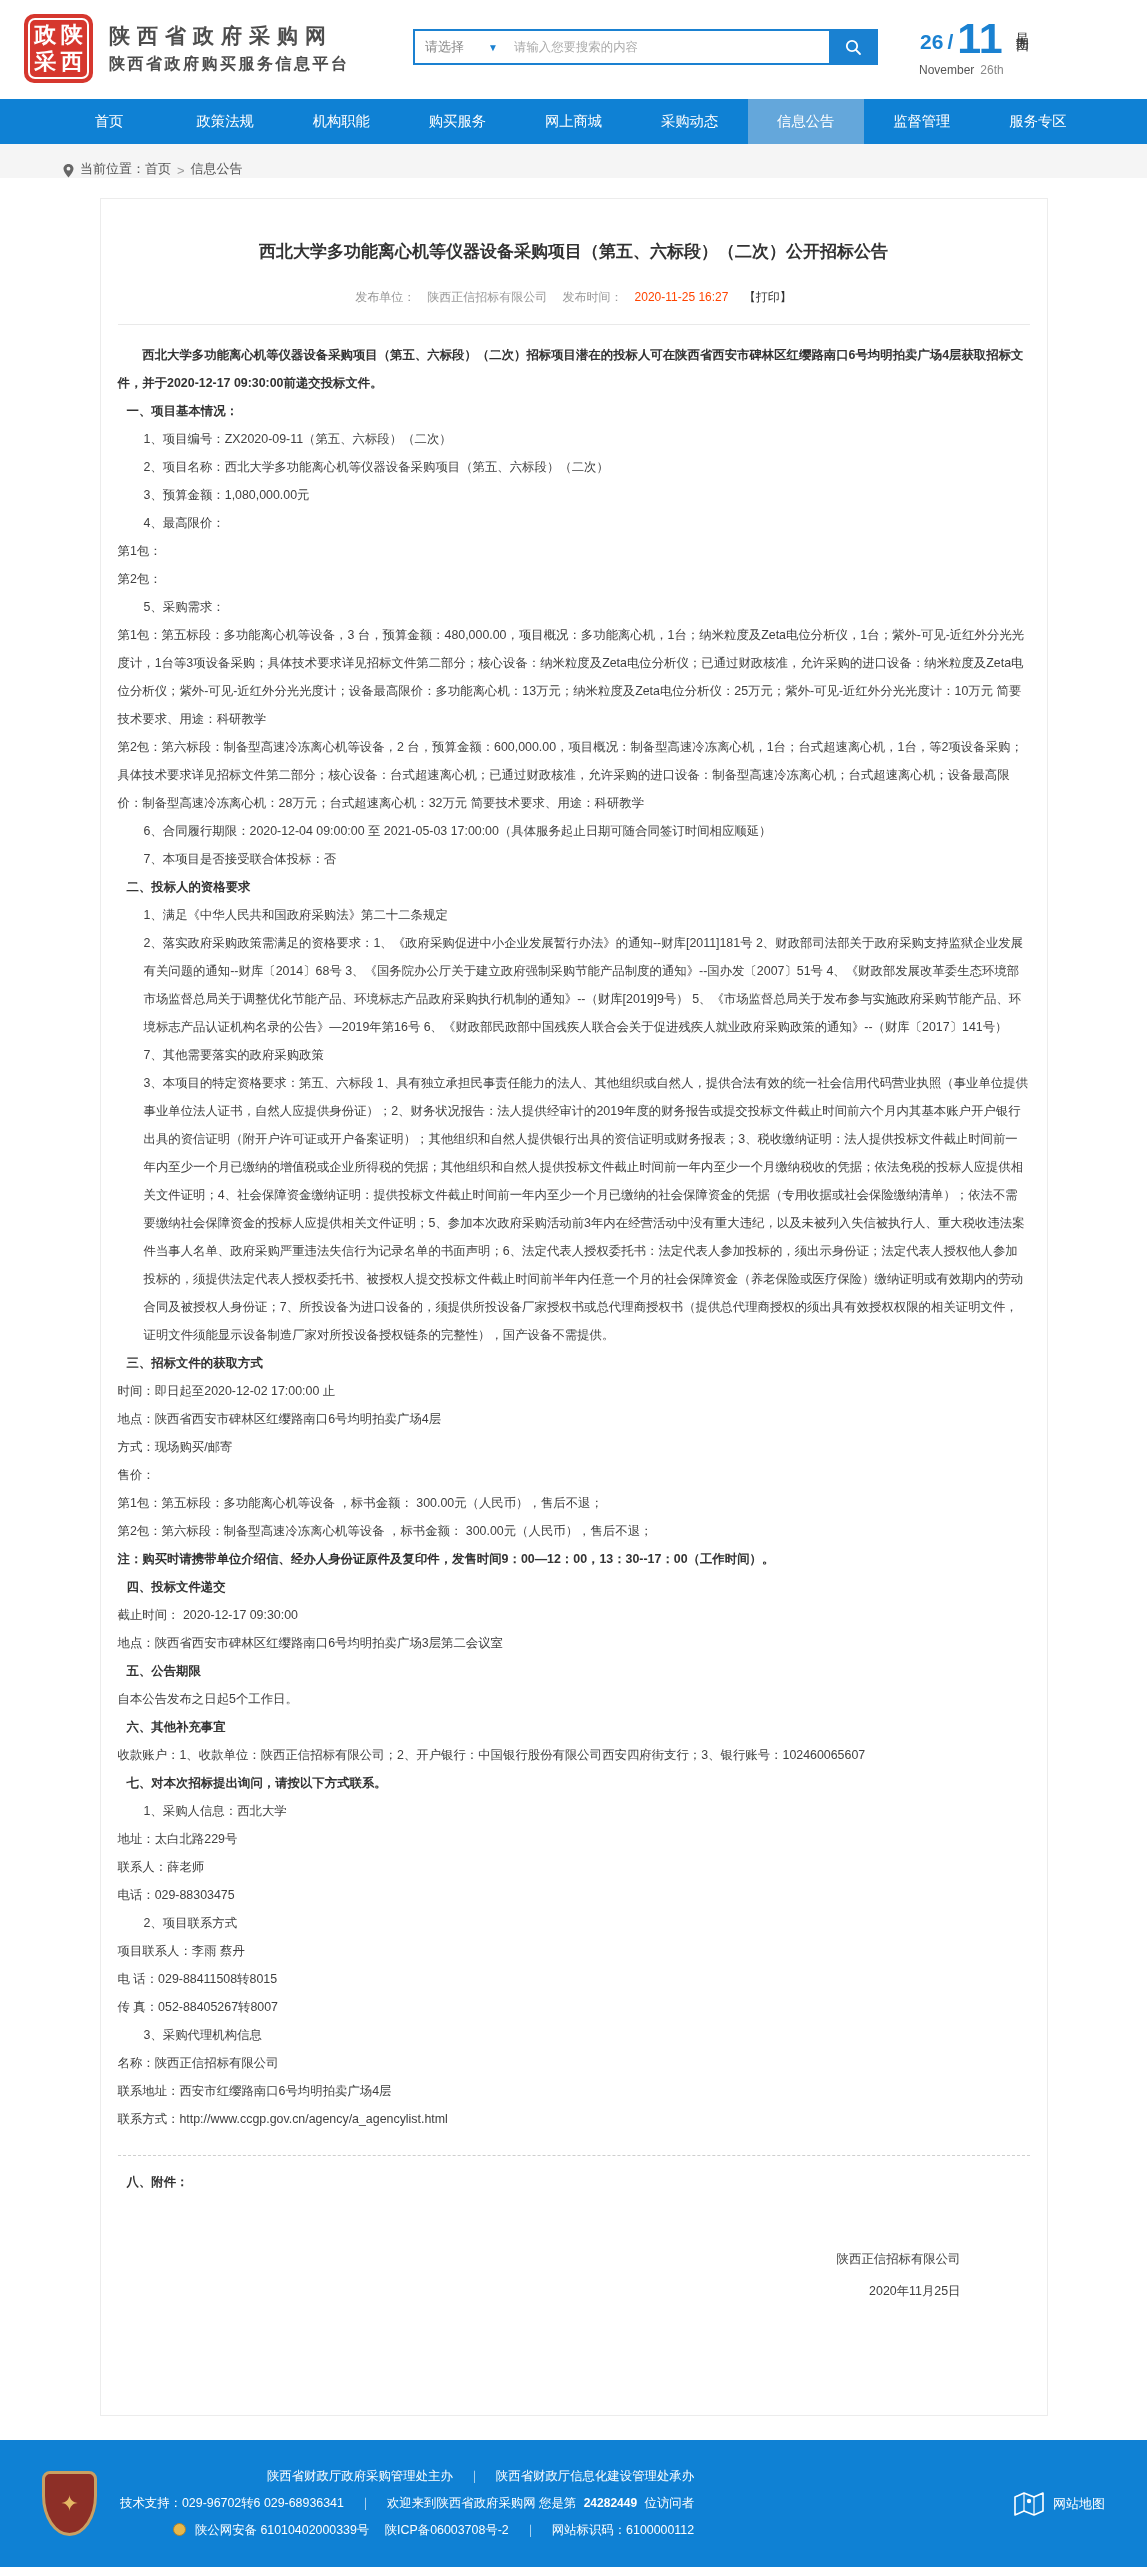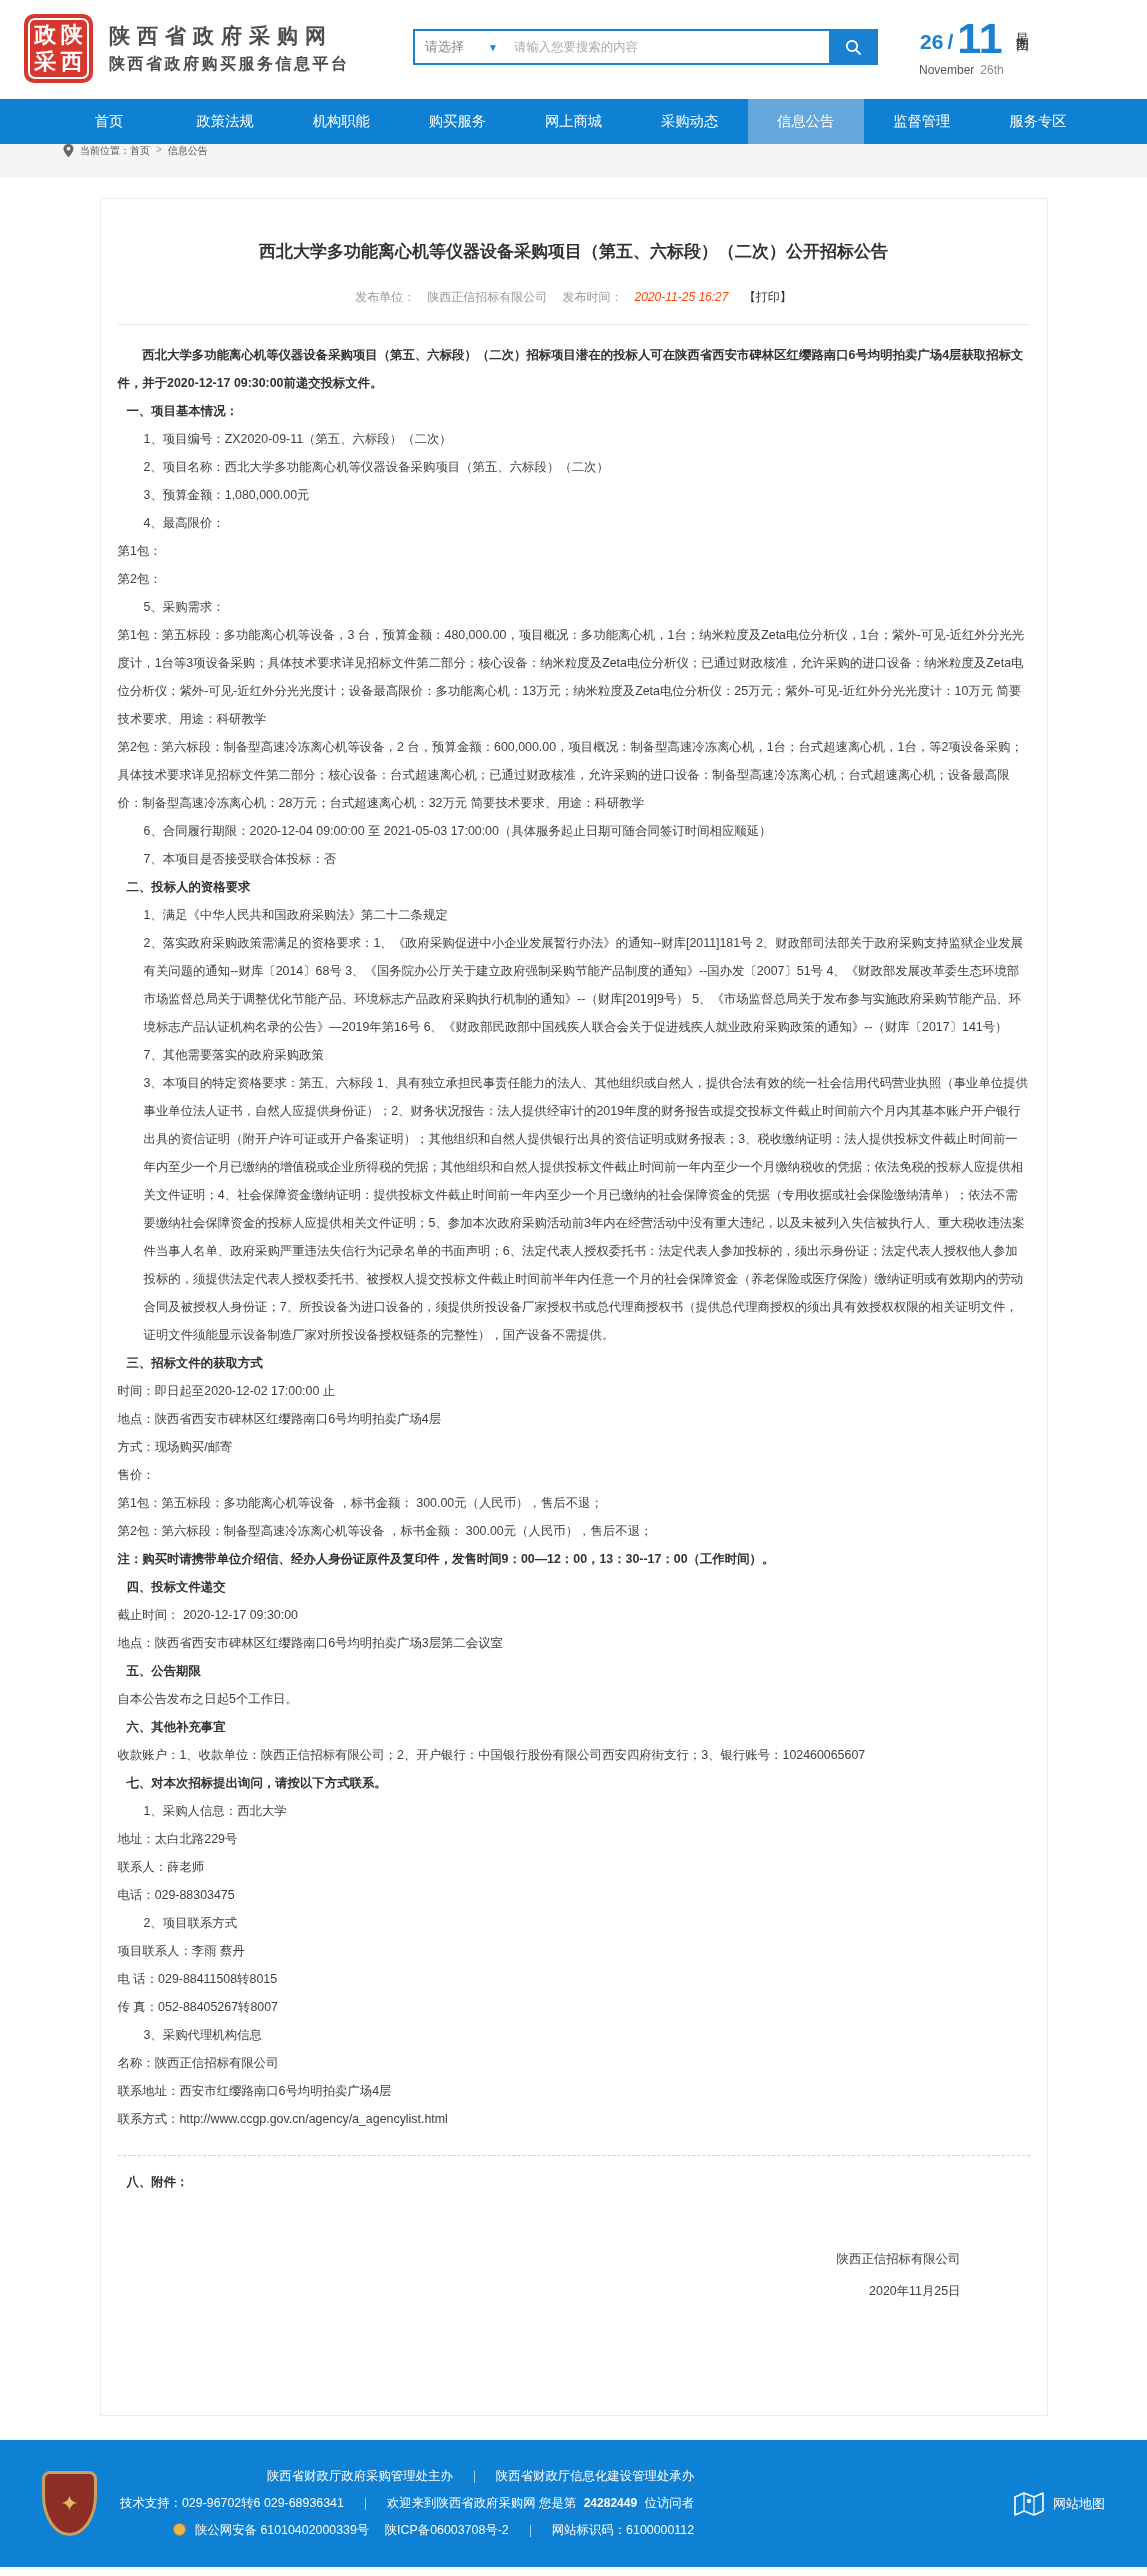--- a/index.html
+++ b/index.html
@@ -47,35 +47,35 @@
 
   
   .nav { height:45px; background:#0f81d4; display:flex; padding:0 51px; }
   .nav-item {
     flex:1; display:flex; align-items:center; justify-content:center;
     color:#fff; font-size:14.3px; cursor:pointer; white-space:nowrap;
   }
   .nav-item.active { background:#64a7db; }
 
   
-  .breadcrumb { height:34px; background:#f5f5f5; display:flex; align-items:flex-start; padding-left:63px; font-size:10px; color:#555; }
+  .breadcrumb { height:34px; background:#f5f5f5; display:flex; align-items:flex-end; padding-left:63px; font-size:13px; color:#555; }
   .breadcrumb .pin { margin-right:6px; display:inline-flex; }
   .breadcrumb a { color:#555; text-decoration:none; cursor:pointer; }
   .breadcrumb .sep { margin:0 6px; color:#999; }
 
   
   .main-wrap { padding:20px 0 24px; background:#fff; }
   .card {
     width:948px; margin:0 auto; background:#fff; border:1px solid #ececec;
     padding:34px 17px 49px; min-height:2218px;
   }
   .article-title { text-align:center; font-size:17px; font-weight:bold; color:#333; margin:6px 40px 24px; line-height:1.5; }
   .article-meta { text-align:center; font-size:12px; color:#999; padding-bottom:18px; border-bottom:1px solid #e9e9e9; margin-bottom:16px; }
   .article-meta span { margin:0 6px; }
-  .meta-time { color:#ff4400;font-style:italic; }
+  .meta-time { color:#ff4400; }
   .meta-print { color:#333; cursor:pointer; }
 
   .para { font-size:12.4px; line-height:28px; margin:0; color:#404040; word-break:break-all; }
   .style-lead { font-weight:bold; text-indent:2em; color:#333; }
   .style-section { font-weight:bold; color:#333; padding-left:9px; margin-top:0; }
   .style-item { padding-left:26px; }
   .style-plain { padding-left:0; }
   .style-note { font-weight:bold; color:#333; }
   .dash-divider { border-top:1px dashed #cfcfcf; margin:22px 0 12px; }
 

